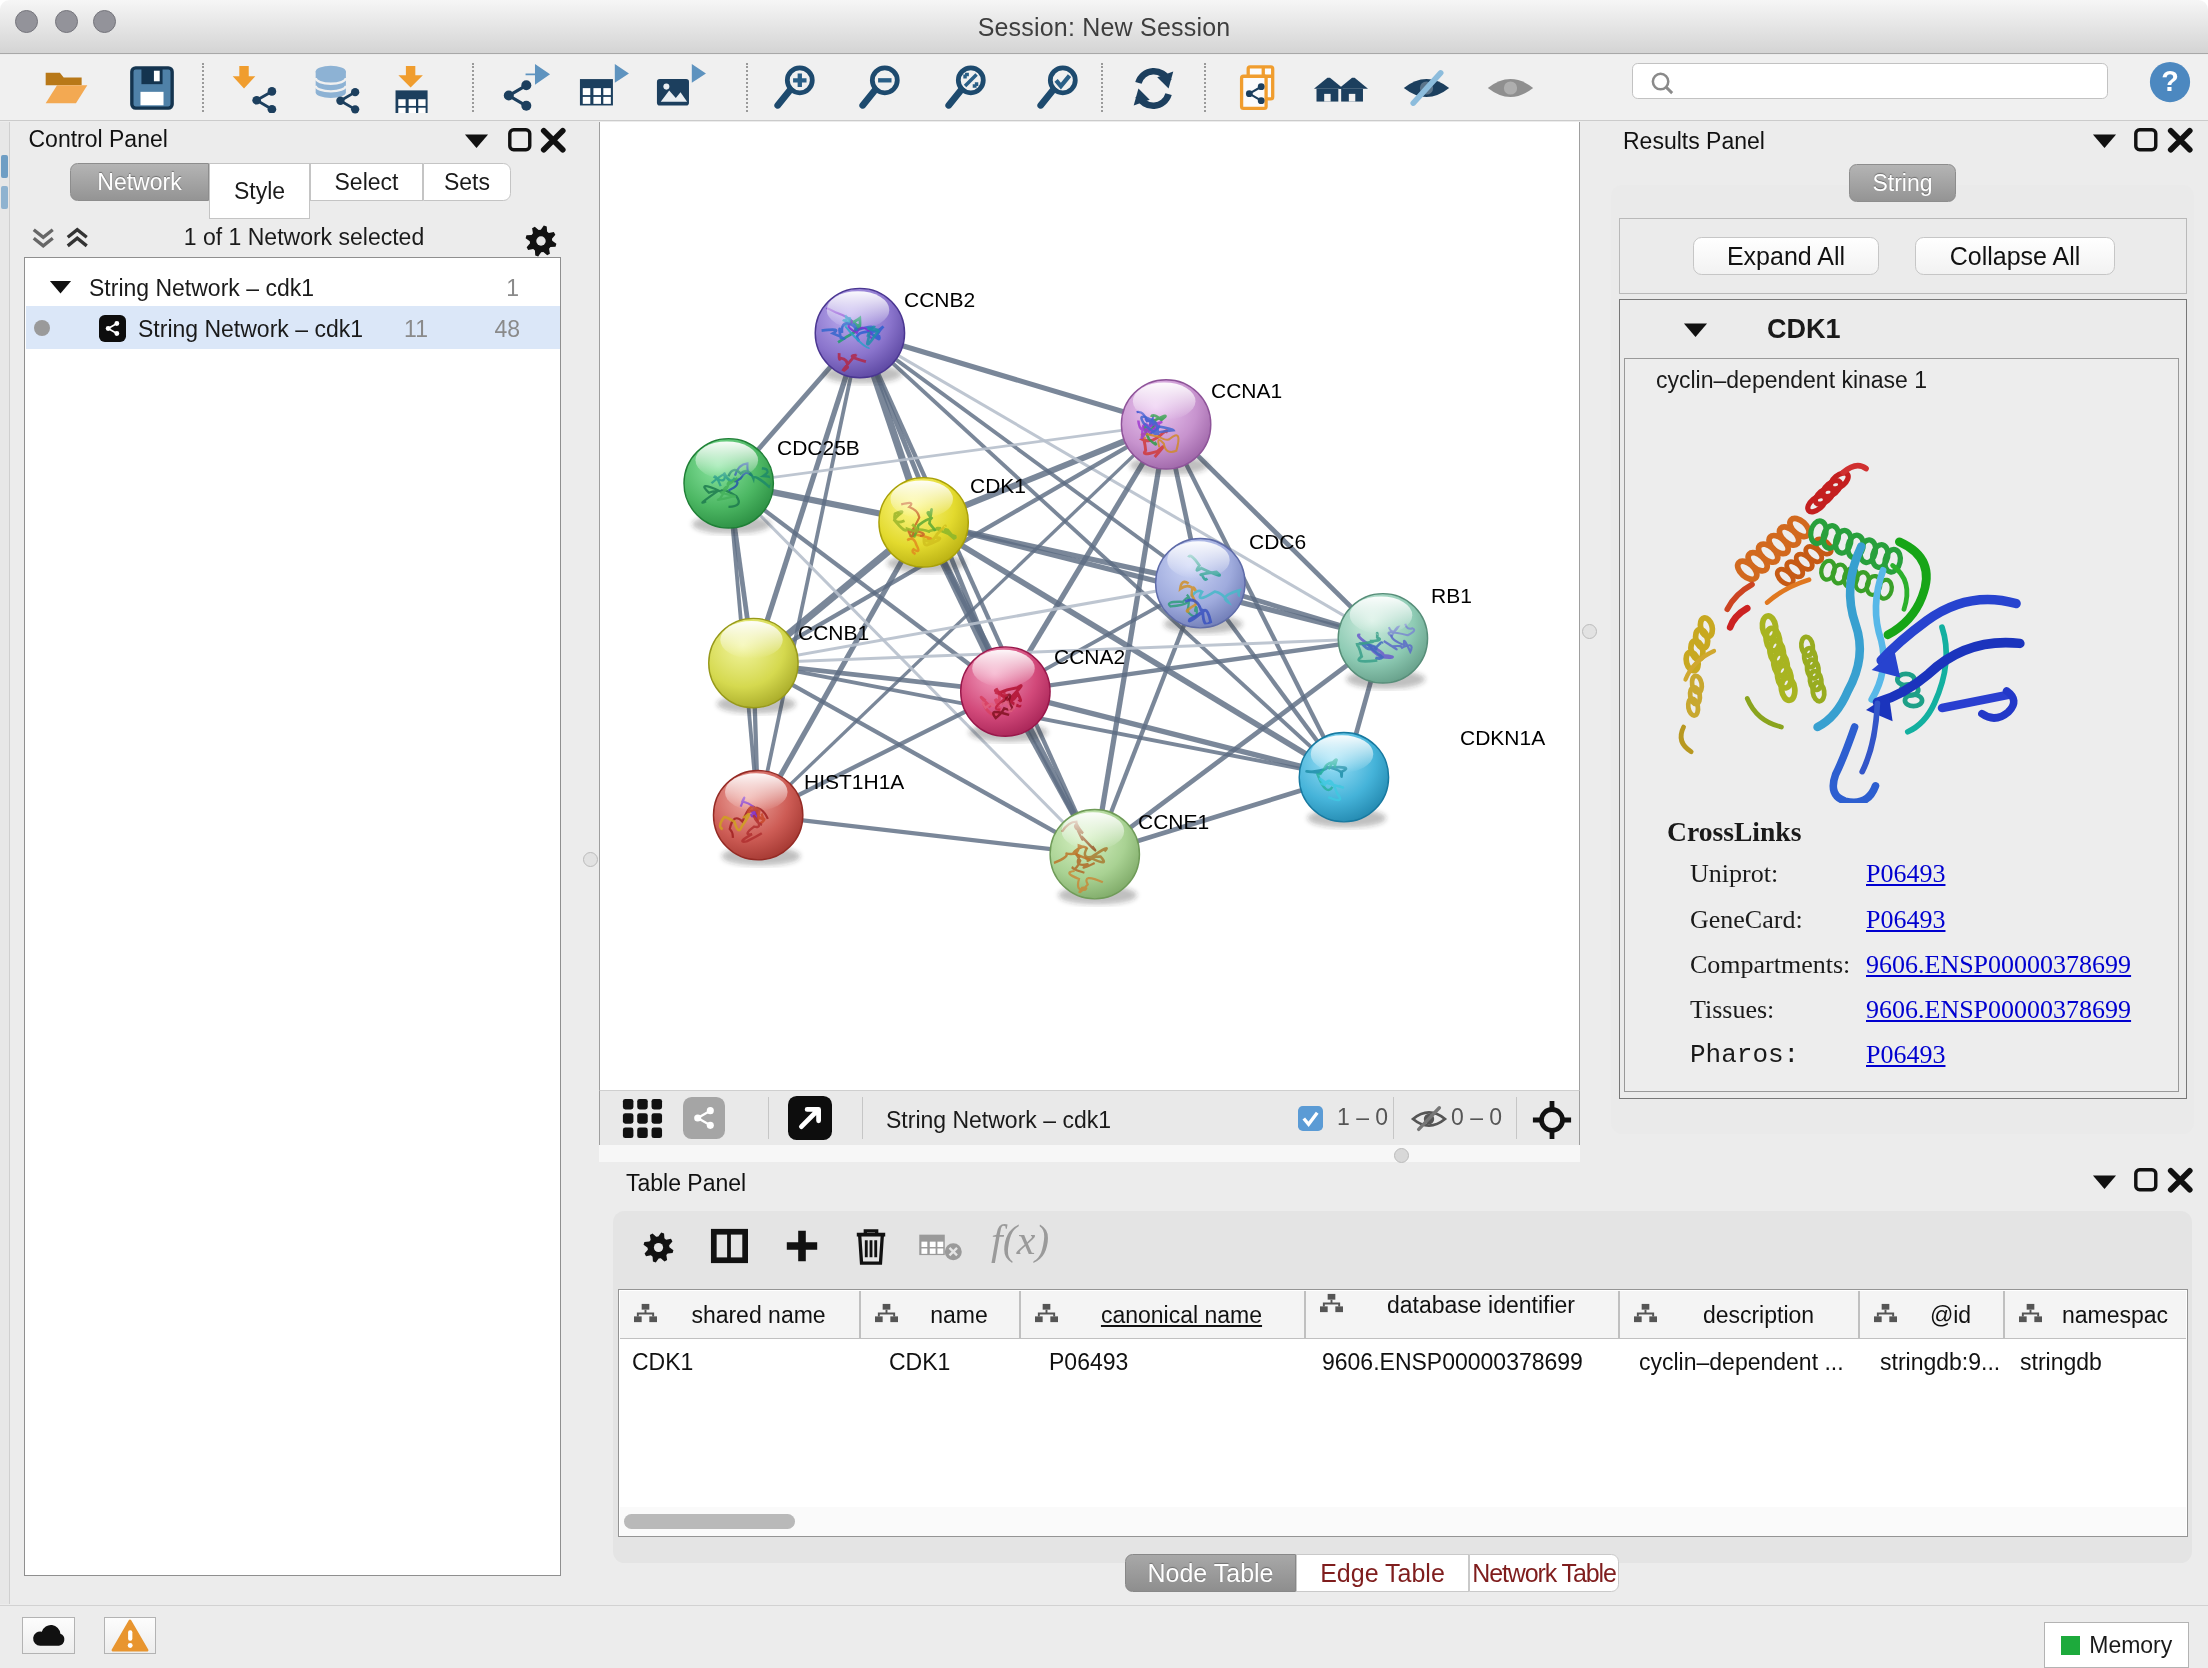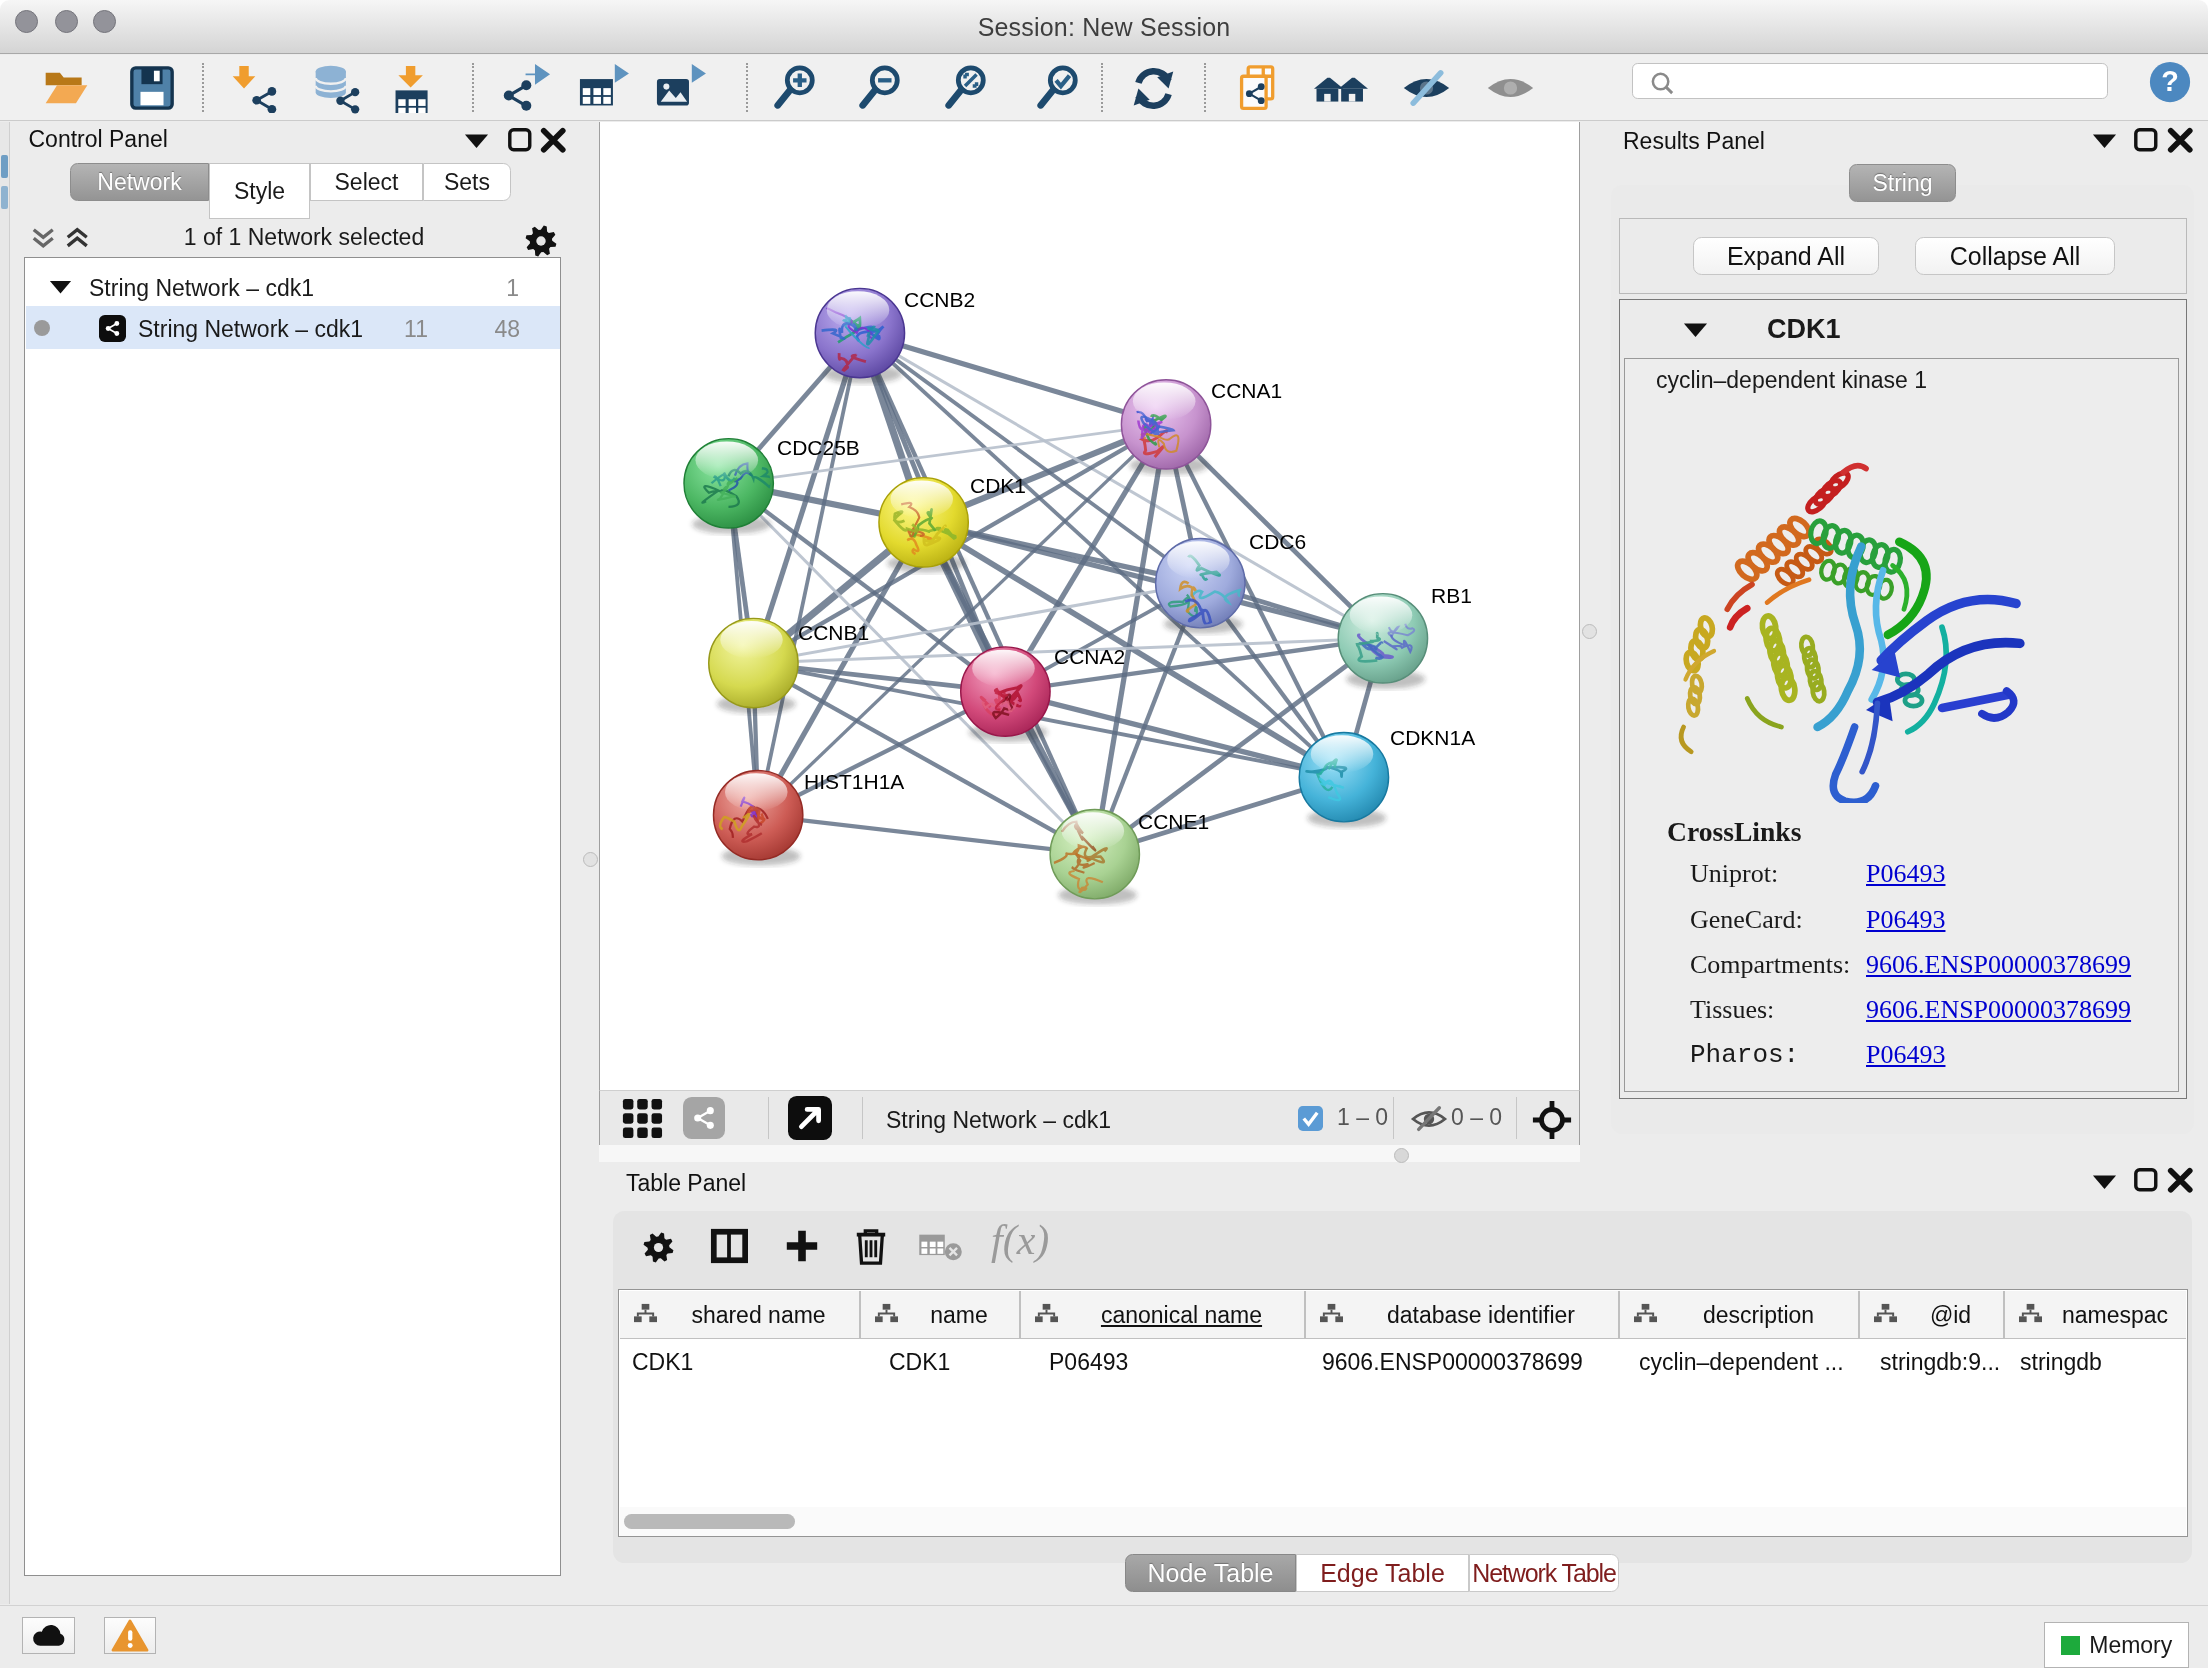--- a/index.html
+++ b/index.html
@@ -538,21 +538,21 @@
       <ellipse cx="518.0" cy="745.6" rx="32.9" ry="19.7" fill="url(#hE1)"></ellipse>
     </svg></div>
 <div class="nodelabel" style="left:904px;top:288px;">CCNB2</div>
 <div class="nodelabel" style="left:1211px;top:379px;">CCNA1</div>
 <div class="nodelabel" style="left:777px;top:436px;">CDC25B</div>
 <div class="nodelabel" style="left:970px;top:474px;">CDK1</div>
 <div class="nodelabel" style="left:1249px;top:530px;">CDC6</div>
 <div class="nodelabel" style="left:1431px;top:584px;">RB1</div>
 <div class="nodelabel" style="left:798px;top:621px;">CCNB1</div>
 <div class="nodelabel" style="left:1054px;top:645px;">CCNA2</div>
-<div class="nodelabel" style="left:1390px;top:726px;">CDKN1A</div>
+<div class="nodelabel" style="left:1460px;top:726px;">CDKN1A</div>
 <div class="nodelabel" style="left:804px;top:770px;">HIST1H1A</div>
 <div class="nodelabel" style="left:1138px;top:810px;">CCNE1</div>
 <div class="abs nettb"></div>
 <div class="abs" style="left:621px;top:1097px;"><svg width="42" height="42" viewBox="0 0 44 44" style="">
       <rect x="2" y="2" width="11" height="11" rx="2.5" fill="#111"></rect>
       <rect x="17" y="2" width="11" height="11" rx="2.5" fill="#111"></rect>
       <rect x="32" y="2" width="11" height="11" rx="2.5" fill="#111"></rect>
       <rect x="2" y="17" width="11" height="11" rx="2.5" fill="#111"></rect>
       <rect x="17" y="17" width="11" height="11" rx="2.5" fill="#111"></rect>
       <rect x="32" y="17" width="11" height="11" rx="2.5" fill="#111"></rect>
@@ -765,21 +765,21 @@
 <div class="abs" style="left:1019px;top:1292px;width:285px;height:46px;display:flex;align-items:center;">
     <span style="margin-left:15px;"><svg width="25" height="23" viewBox="0 0 26 24" style="">
         <rect x="9" y="2" width="8" height="6" fill="#555"></rect>
         <rect x="1" y="15" width="8" height="6" fill="#555"></rect>
         <rect x="17" y="15" width="8" height="6" fill="#555"></rect>
         <path d="M13 8 v4 M5 15 v-3 h16 v3" fill="none" stroke="#555" stroke-width="2"></path>
       </svg></span>
     <span style="flex:1;text-align:center;font-size:23px;color:#111;white-space:nowrap;overflow:hidden;text-decoration:underline;">canonical name</span>
   </div>
 <div class="abs" style="left:1304px;top:1291px;width:1.9px;height:48px;background:#c0c0c0;"></div>
-<div class="abs" style="left:1304px;top:1292px;width:314px;height:46px;display:flex;align-items:center;">
+<div class="abs" style="left:1304px;top:1292px;width:314px;height:46px;display:flex;align-items:flex-start;">
     <span style="margin-left:15px;"><svg width="25" height="23" viewBox="0 0 26 24" style="">
         <rect x="9" y="2" width="8" height="6" fill="#555"></rect>
         <rect x="1" y="15" width="8" height="6" fill="#555"></rect>
         <rect x="17" y="15" width="8" height="6" fill="#555"></rect>
         <path d="M13 8 v4 M5 15 v-3 h16 v3" fill="none" stroke="#555" stroke-width="2"></path>
       </svg></span>
     <span style="flex:1;text-align:center;font-size:23px;color:#111;white-space:nowrap;overflow:hidden;">database identifier</span>
   </div>
 <div class="abs" style="left:1618px;top:1291px;width:1.9px;height:48px;background:#c0c0c0;"></div>
 <div class="abs" style="left:1618px;top:1292px;width:241px;height:46px;display:flex;align-items:center;">

